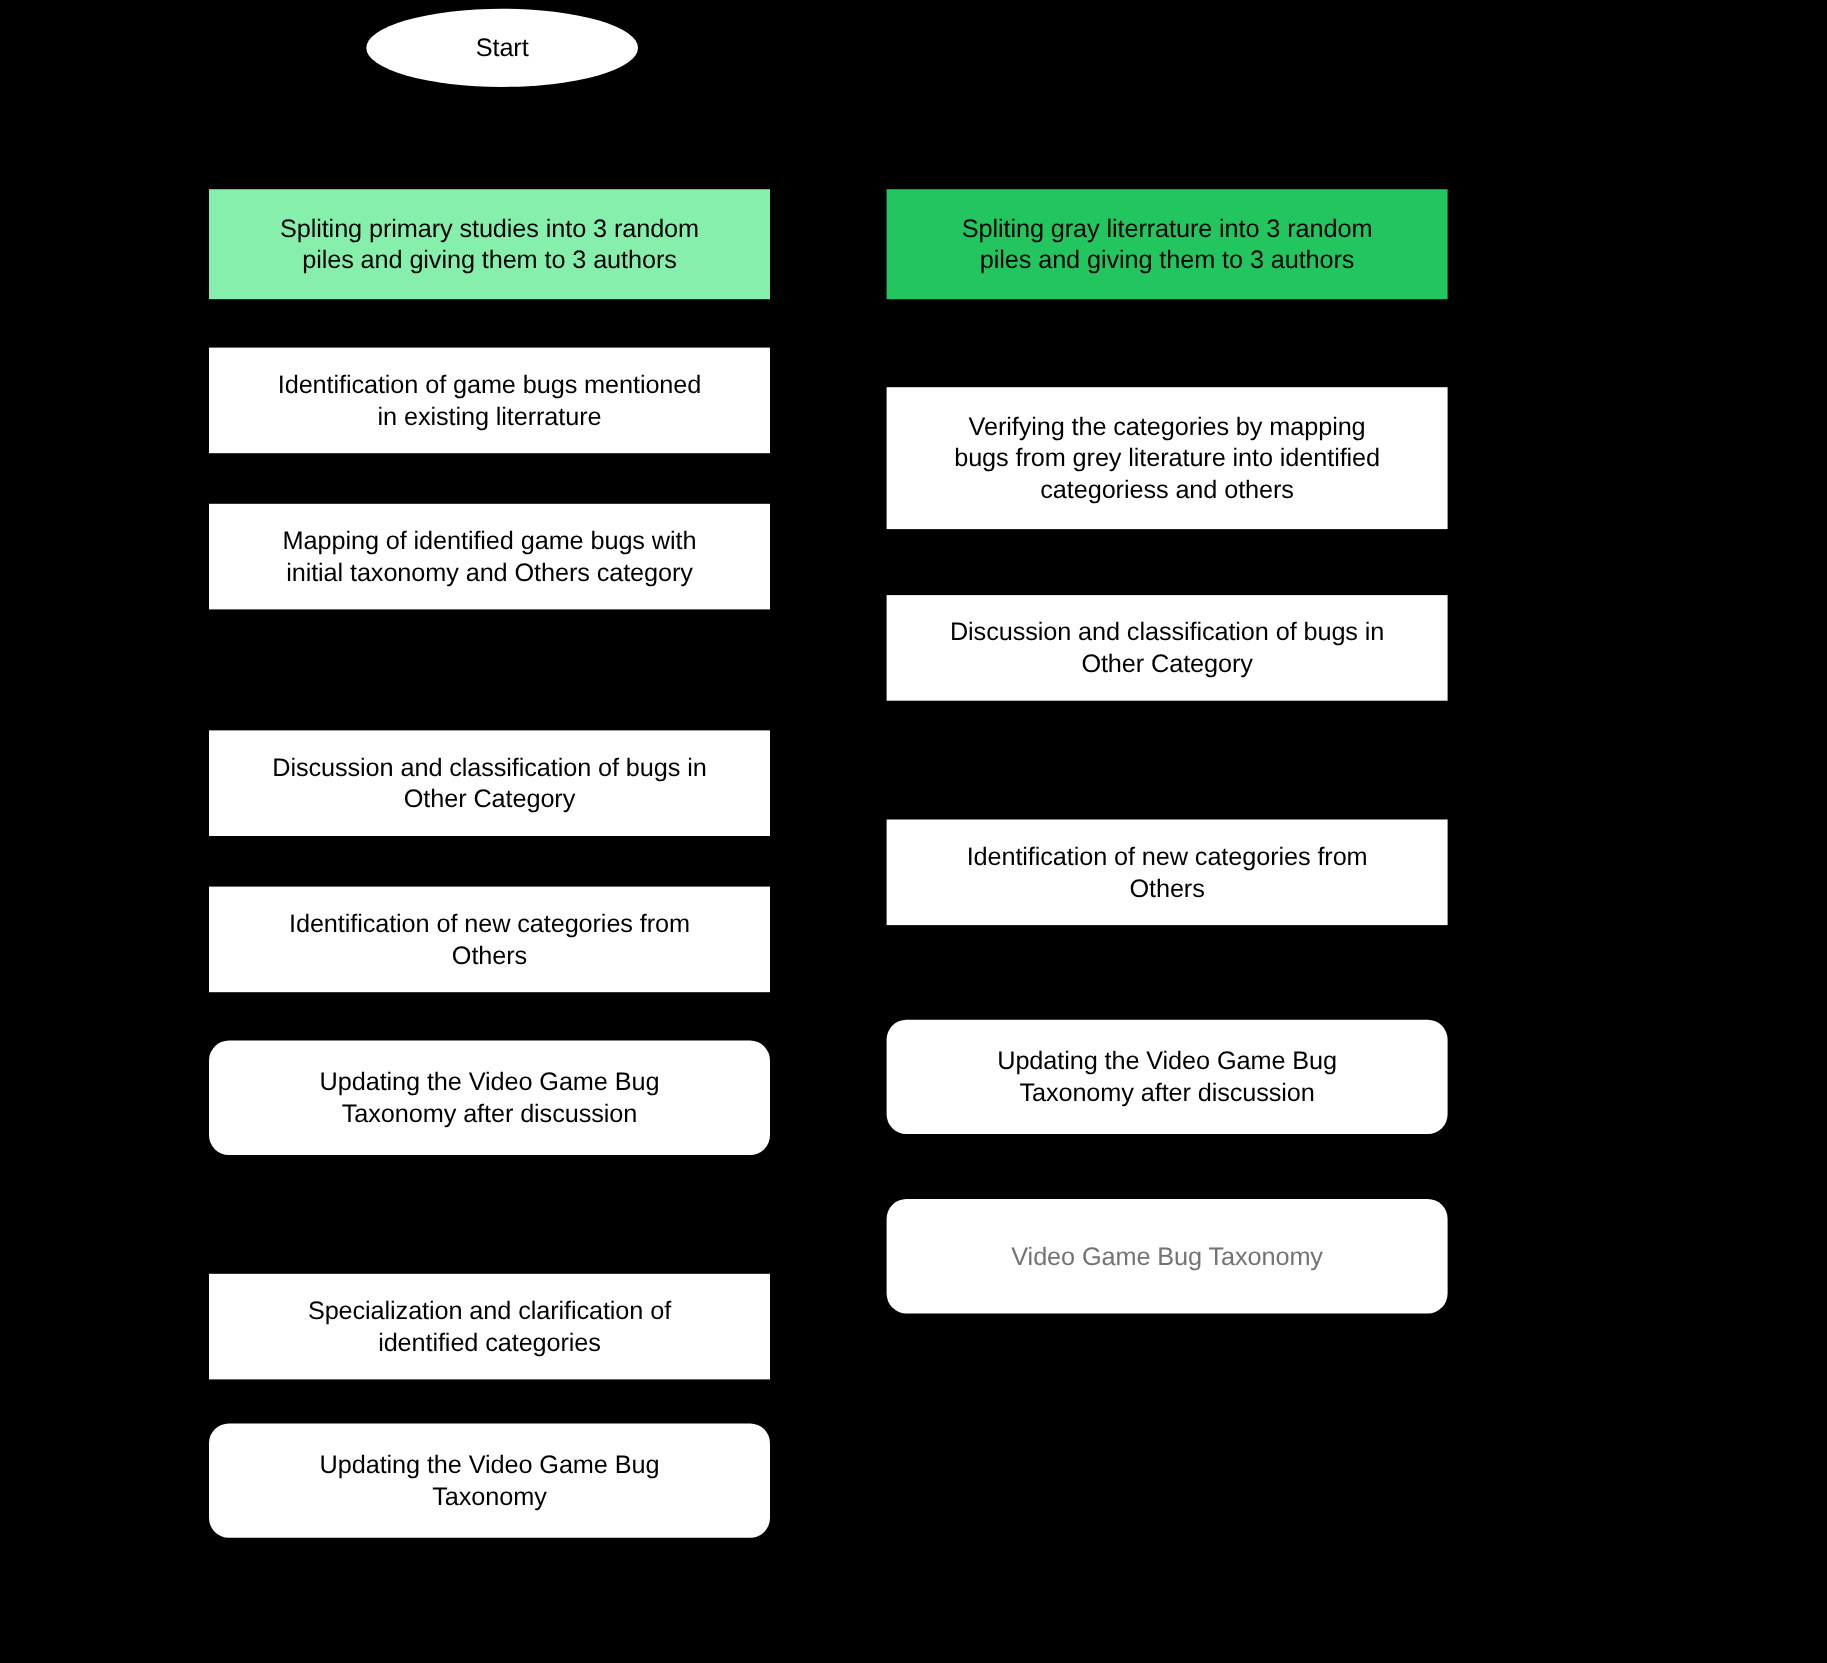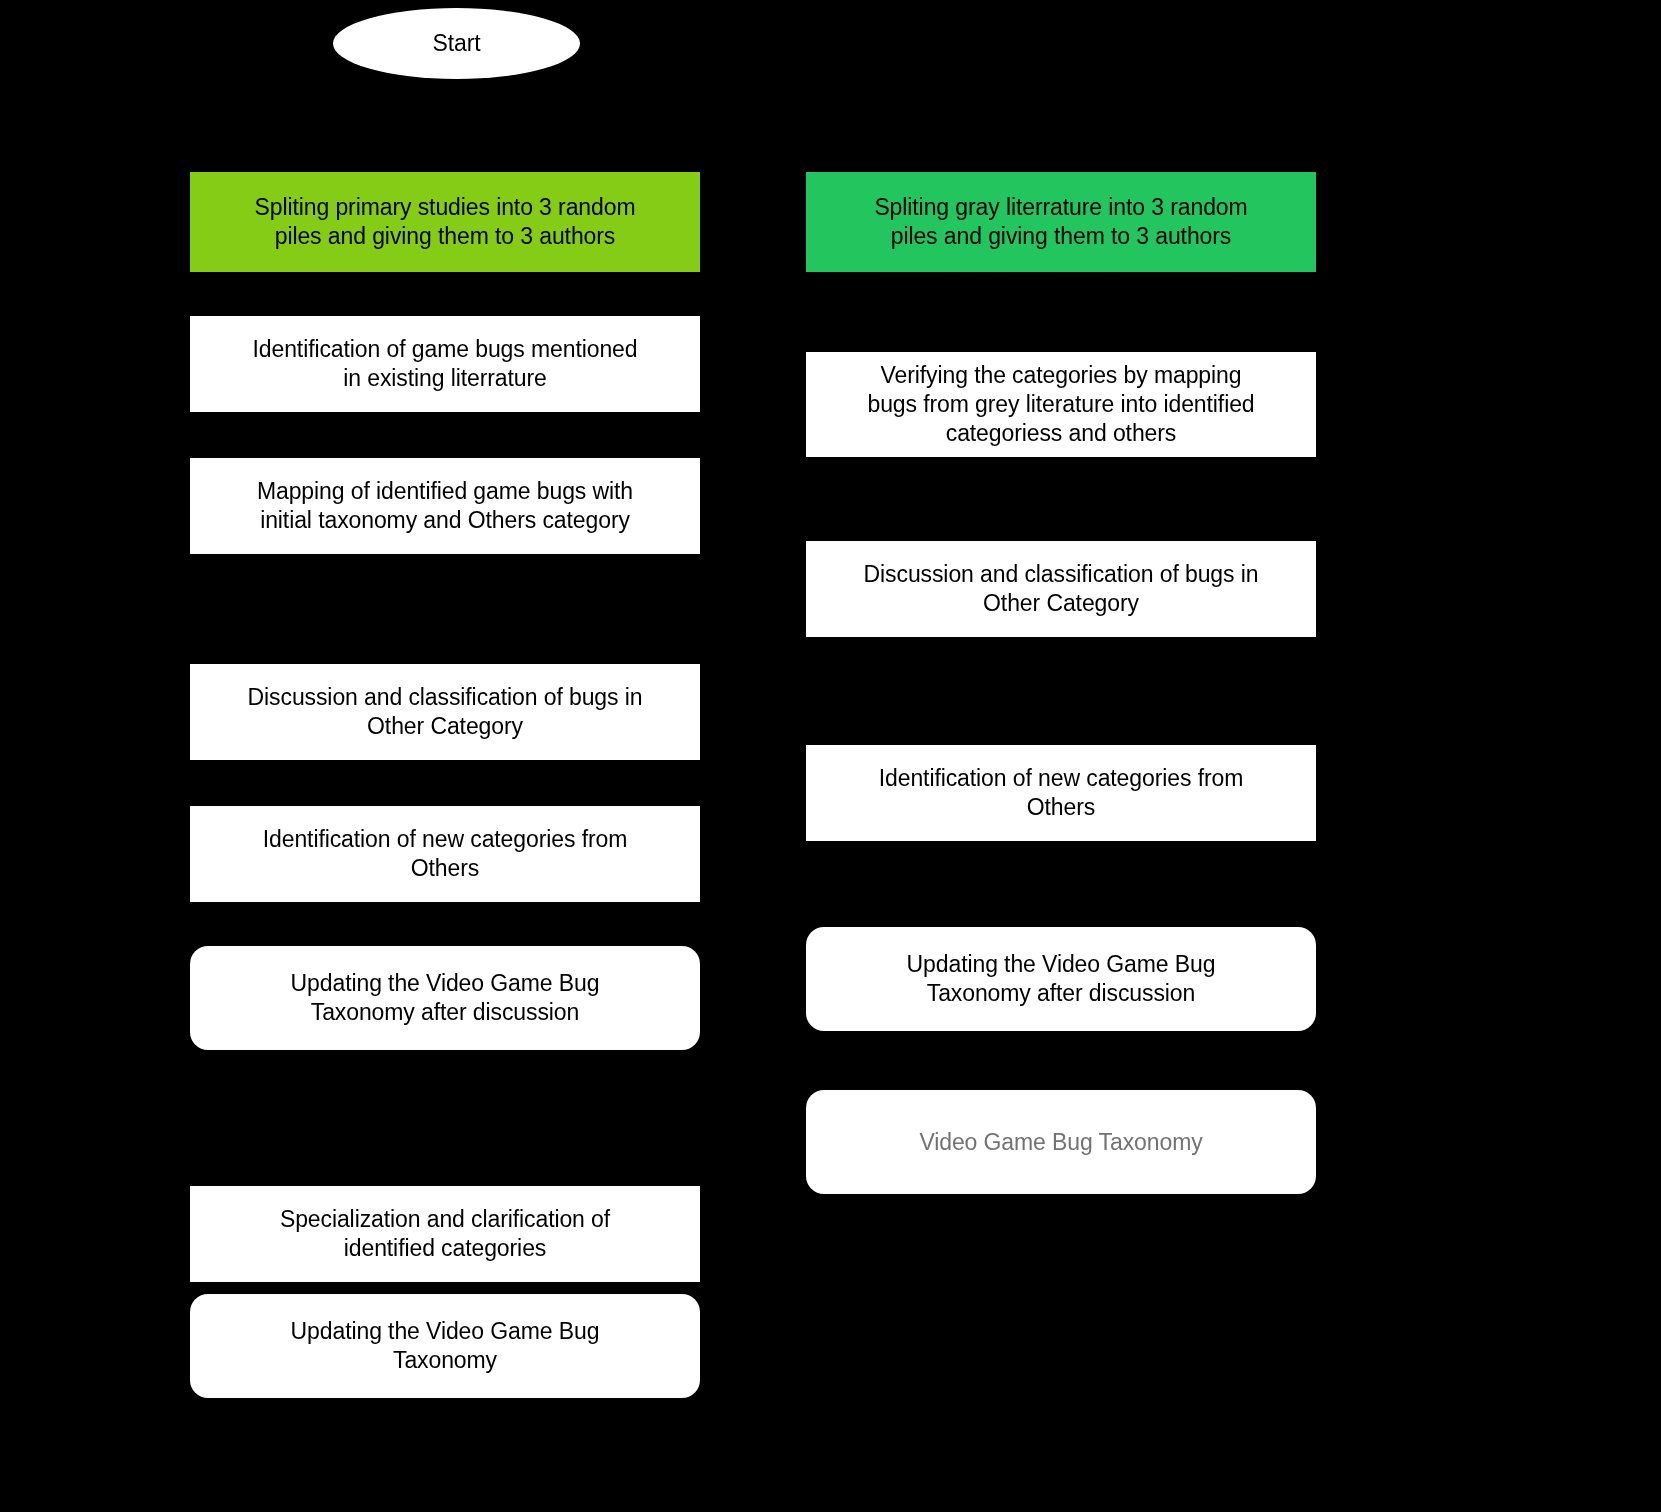--- a/index.html
+++ b/index.html
@@ -44,21 +44,21 @@
     border-radius: 50%;
   }
 </style>
 </head>
 <body>
 
 <div id="canvas" style="background: rgb(0, 0, 0);">
     <div class="node terminator" style="left: 333px; top: 8px; width: 247px; height: 71px; background: rgb(255, 255, 255); color: rgb(0, 0, 0);">
       <span class="label">Start</span>
     </div>
-    <div class="node rect" style="left: 190px; top: 172px; width: 510px; height: 100px; background: #84cc16; color: rgb(0, 0, 0);">
+    <div class="node rect" style="left: 190px; top: 172px; width: 510px; height: 100px; background: #86efac; color: rgb(0, 0, 0);">
       <span class="label">Spliting primary studies into 3 random
 piles and giving them to 3 authors</span>
     </div>
     <div class="node rect" style="left: 190px; top: 458px; width: 510px; height: 96px; background: rgb(255, 255, 255); color: rgb(0, 0, 0);">
       <span class="label">Mapping of identified game bugs with
 initial taxonomy and Others category</span>
     </div>
     <div class="node rect" style="left: 190px; top: 316px; width: 510px; height: 96px; background: rgb(255, 255, 255); color: rgb(0, 0, 0);">
       <span class="label">Identification of game bugs mentioned
 in existing literrature</span>
@@ -68,33 +68,33 @@
 Other Category</span>
     </div>
     <div class="node rect" style="left: 190px; top: 806px; width: 510px; height: 96px; background: rgb(255, 255, 255); color: rgb(0, 0, 0);">
       <span class="label">Identification  of new categories from
 Others</span>
     </div>
     <div class="node rounded" style="left: 190px; top: 946px; width: 510px; height: 104px; background: rgb(255, 255, 255); color: rgb(0, 0, 0);">
       <span class="label">Updating the Video Game Bug
 Taxonomy after discussion</span>
     </div>
-    <div class="node rect" style="left: 190px; top: 1186px; width: 510px; height: 96px; background: rgb(255, 255, 255); color: rgb(0, 0, 0);">
+    <div class="node rect" style="left: 190px; top: 1158px; width: 510px; height: 96px; background: rgb(255, 255, 255); color: rgb(0, 0, 0);">
       <span class="label">Specialization and clarification of
 identified categories</span>
     </div>
     <div class="node rounded" style="left: 190px; top: 1294px; width: 510px; height: 104px; background: rgb(255, 255, 255); color: rgb(0, 0, 0);">
       <span class="label">Updating the Video Game Bug
 Taxonomy</span>
     </div>
     <div class="node rect" style="left: 806px; top: 172px; width: 510px; height: 100px; background: #22c55e; color: rgb(0, 0, 0);">
       <span class="label">Spliting gray literrature into 3 random
 piles and giving them to 3 authors</span>
     </div>
-    <div class="node rect" style="left: 806px; top: 352px; width: 510px; height: 105px; background: rgb(255, 255, 255); color: rgb(0, 0, 0);">
+    <div class="node rect" style="left: 806px; top: 352px; width: 510px; height: 129px; background: rgb(255, 255, 255); color: rgb(0, 0, 0);">
       <span class="label">Verifying the categories by mapping
 bugs from grey literature into identified
 categoriess and others</span>
     </div>
     <div class="node rect" style="left: 806px; top: 541px; width: 510px; height: 96px; background: rgb(255, 255, 255); color: rgb(0, 0, 0);">
       <span class="label">Discussion and classification of bugs in
 Other Category</span>
     </div>
     <div class="node rect" style="left: 806px; top: 745px; width: 510px; height: 96px; background: rgb(255, 255, 255); color: rgb(0, 0, 0);">
       <span class="label">Identification  of new categories from

